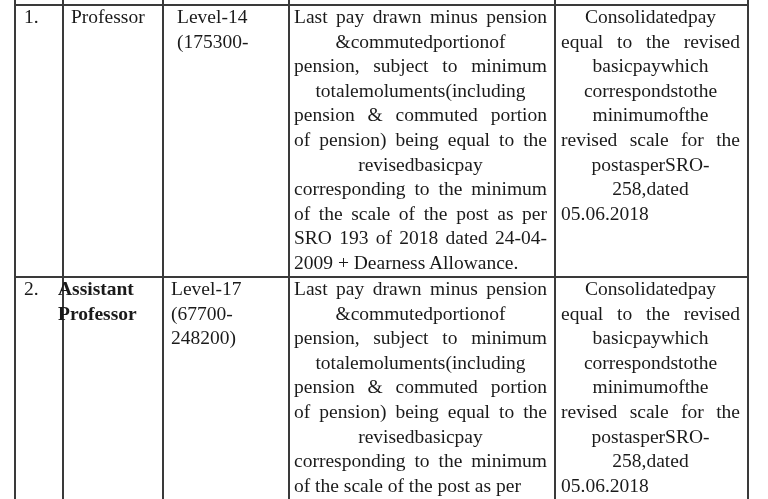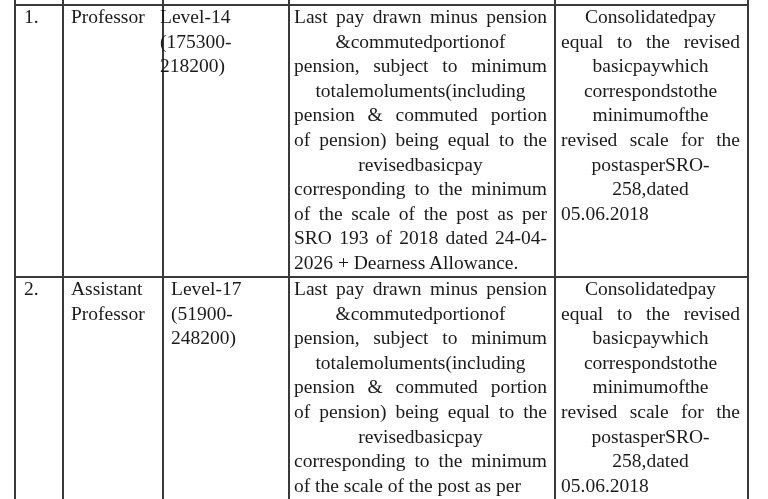--- a/index.html
+++ b/index.html
@@ -32,24 +32,23 @@
   <div class="vline" style="left:554px; top:0; height:499px;"></div>
   <div class="vline" style="left:747px; top:0; height:499px;"></div>
 
   <div id="row1">
     <div class="cell" style="left:24px; top:5px;">
       <span class="line">1.</span>
     </div>
     <div class="cell" style="left:71px; top:5px;">
       <span class="line">Professor</span>
     </div>
-    <div class="cell" style="left:160px; top:5px;">
+    <div class="cell" style="left:177px; top:5px;">
       <span class="line">Level-14</span>
       <span class="line">(175300-</span>
-      <span class="line">218200)</span>
     </div>
     <div class="cell" style="left:294px; top:5px; width:253px;">
         <span class="line" style="text-align: justify; text-align-last: justify; white-space: normal;"><span>Last pay drawn minus pension</span></span>
         <span class="jline">
           <span>&amp;</span>
           <span>commuted</span>
           <span>portion</span>
           <span>of</span>
         </span>
         <span class="line" style="text-align: justify; text-align-last: justify; white-space: normal;"><span>pension, subject to minimum</span></span>
@@ -61,21 +60,21 @@
         <span class="line" style="text-align: justify; text-align-last: justify; white-space: normal;"><span>pension &amp; commuted portion</span></span>
         <span class="line" style="text-align: justify; text-align-last: justify; white-space: normal;"><span>of pension) being equal to the</span></span>
         <span class="jline">
           <span>revised</span>
           <span>basic</span>
           <span>pay</span>
         </span>
         <span class="line" style="text-align: justify; text-align-last: justify; white-space: normal;"><span>corresponding to the minimum</span></span>
         <span class="line" style="text-align: justify; text-align-last: justify; white-space: normal;"><span>of the scale of the post as per</span></span>
         <span class="line" style="text-align: justify; text-align-last: justify; white-space: normal;"><span>SRO 193 of 2018 dated 24-04-</span></span>
-        <span class="line"><span>2026 + Dearness Allowance.</span></span>
+        <span class="line"><span>2009 + Dearness Allowance.</span></span>
       </div>
     <div class="cell" style="left:561px; top:5px; width:179px;">
         <span class="jline">
           <span>Consolidated</span>
           <span>pay</span>
         </span>
         <span class="line" style="text-align: justify; text-align-last: justify; white-space: normal;"><span>equal to the revised</span></span>
         <span class="jline">
           <span>basic</span>
           <span>pay</span>
@@ -103,27 +102,27 @@
           <span>dated</span>
         </span>
         <span class="line"><span>05.06.2018</span></span>
       </div>
   </div>
 
   <div id="row2">
     <div class="cell" style="left:24px; top:277px;">
       <span class="line">2.</span>
     </div>
-    <div class="cell" style="left:71px; top:277px;">
+    <div class="cell" style="left:58px; top:277px;font-weight:bold;">
       <span class="line">Assistant</span>
       <span class="line">Professor</span>
     </div>
     <div class="cell" style="left:171px; top:277px;">
       <span class="line">Level-17</span>
-      <span class="line">(51900-</span>
+      <span class="line">(67700-</span>
       <span class="line">248200)</span>
     </div>
     <div class="cell" style="left:294px; top:277px; width:253px;">
         <span class="line" style="text-align: justify; text-align-last: justify; white-space: normal;"><span>Last pay drawn minus pension</span></span>
         <span class="jline">
           <span>&amp;</span>
           <span>commuted</span>
           <span>portion</span>
           <span>of</span>
         </span>

